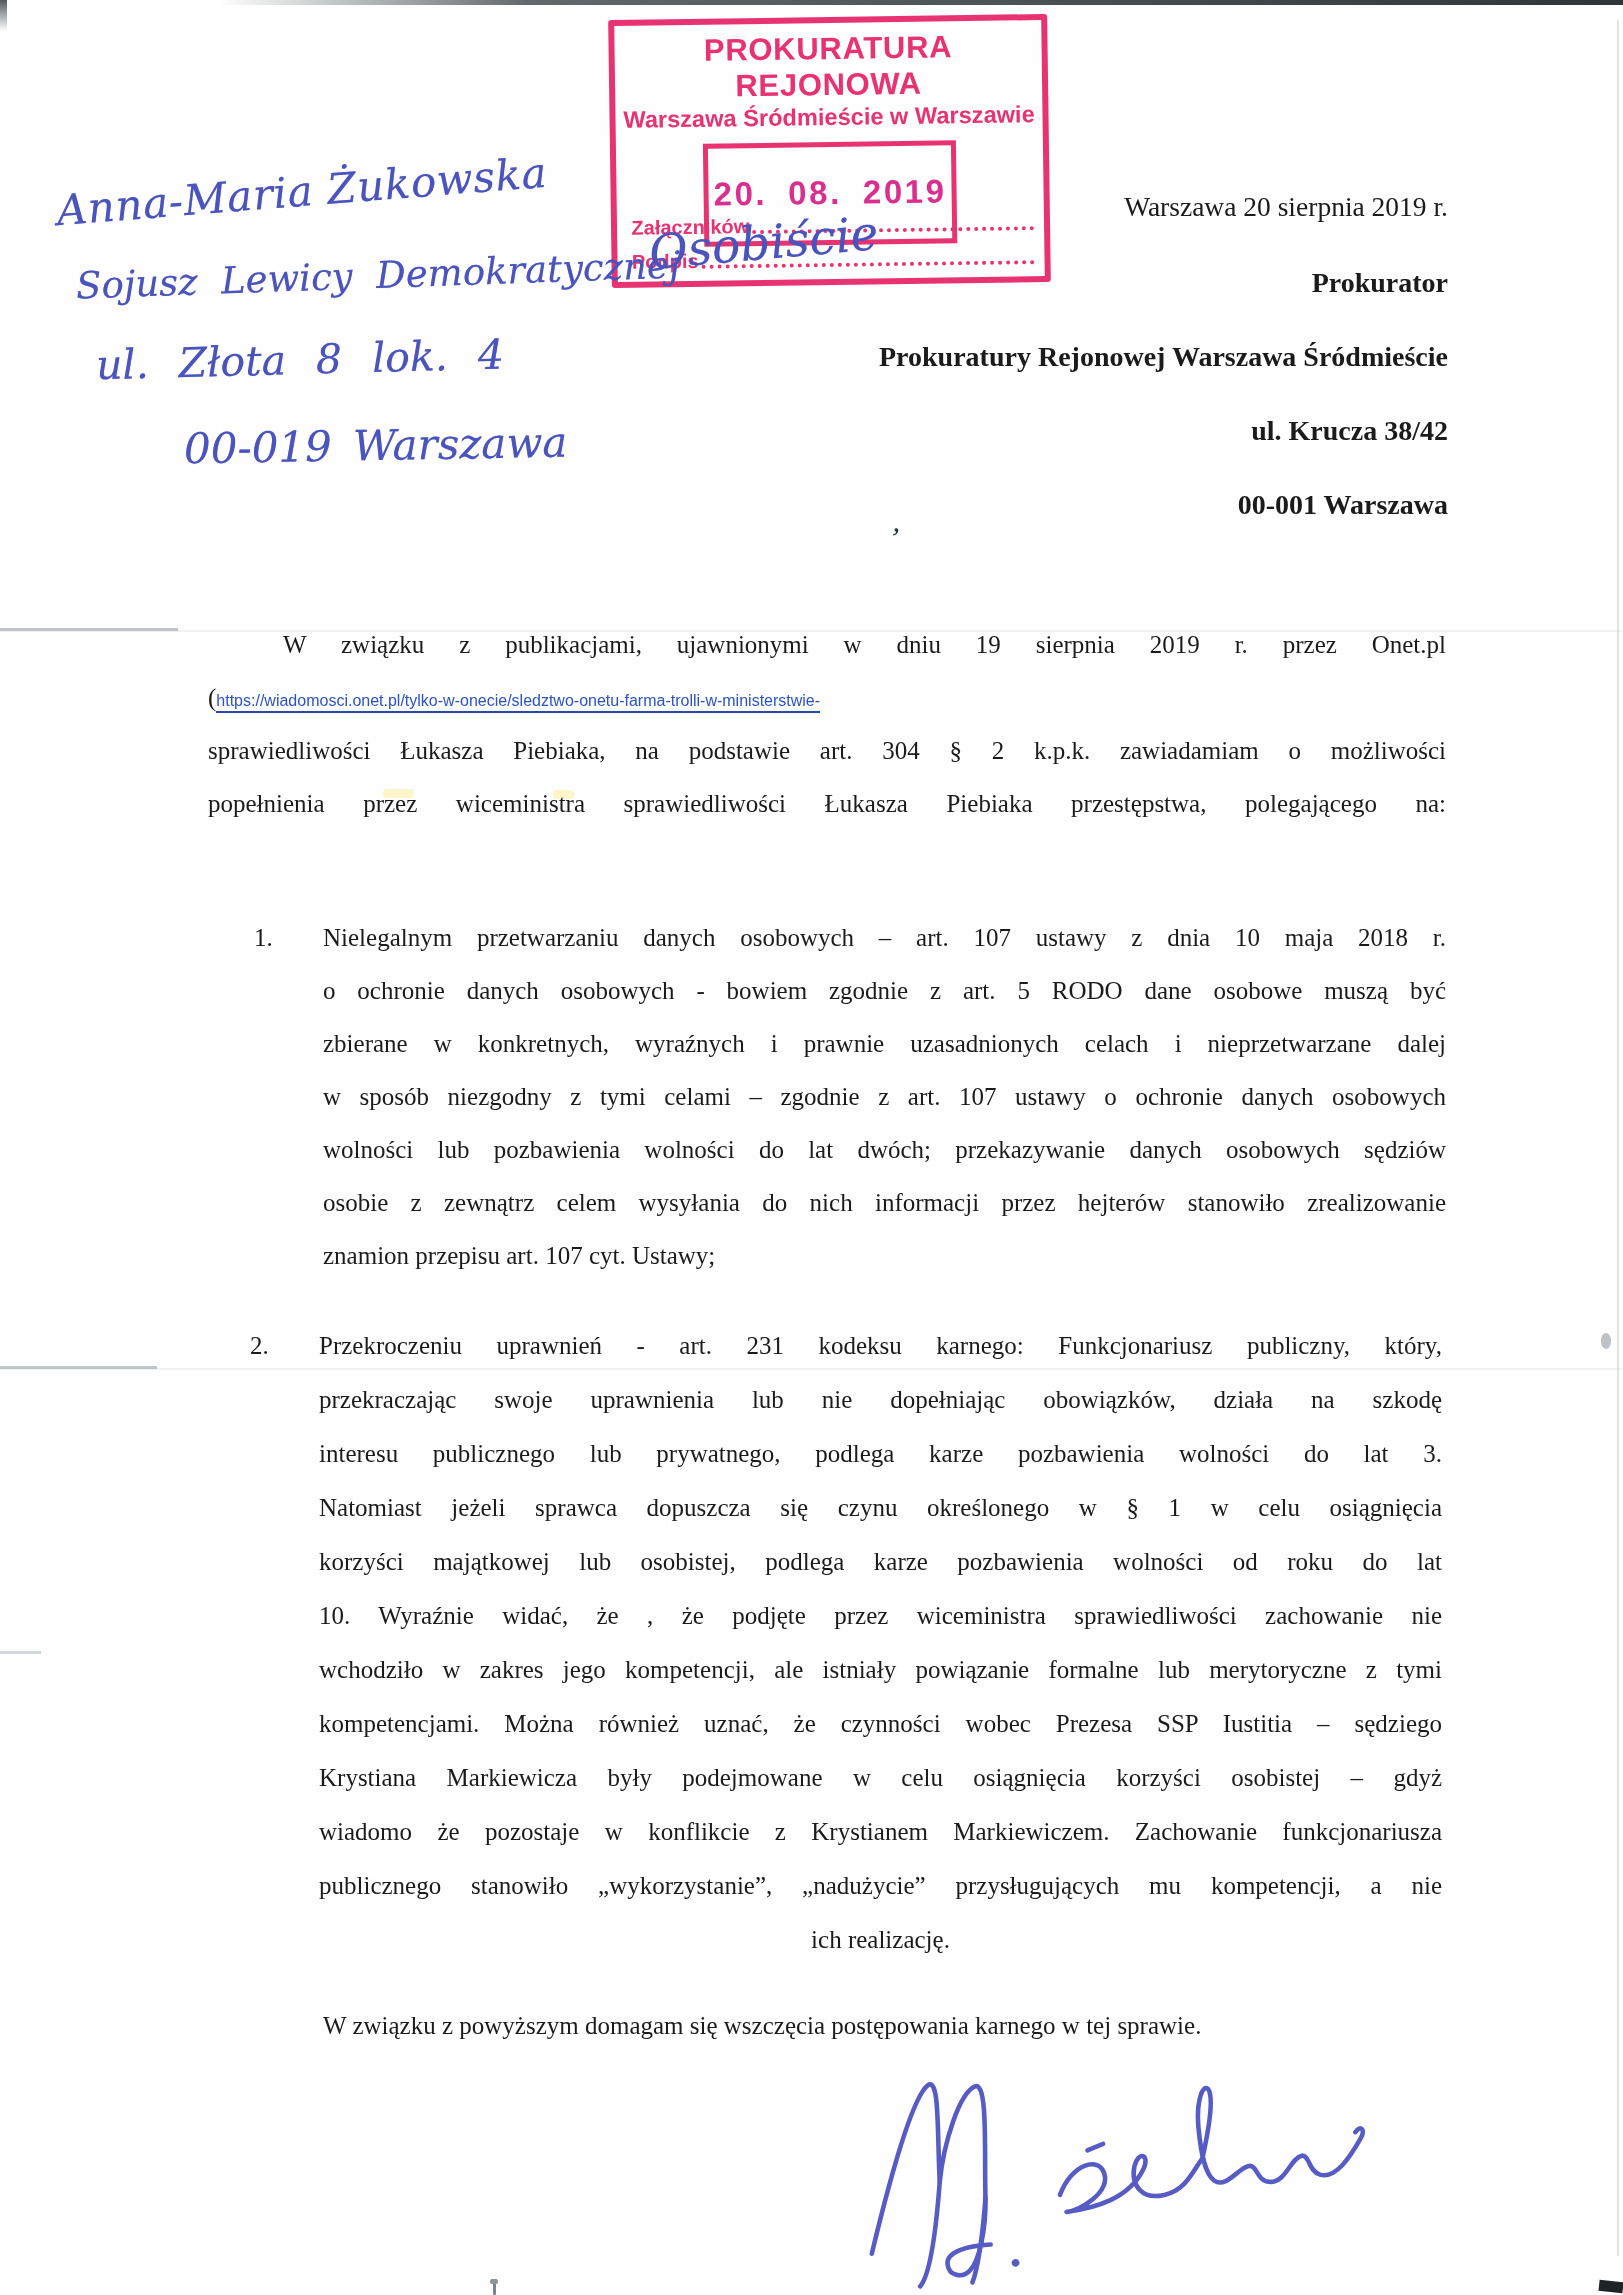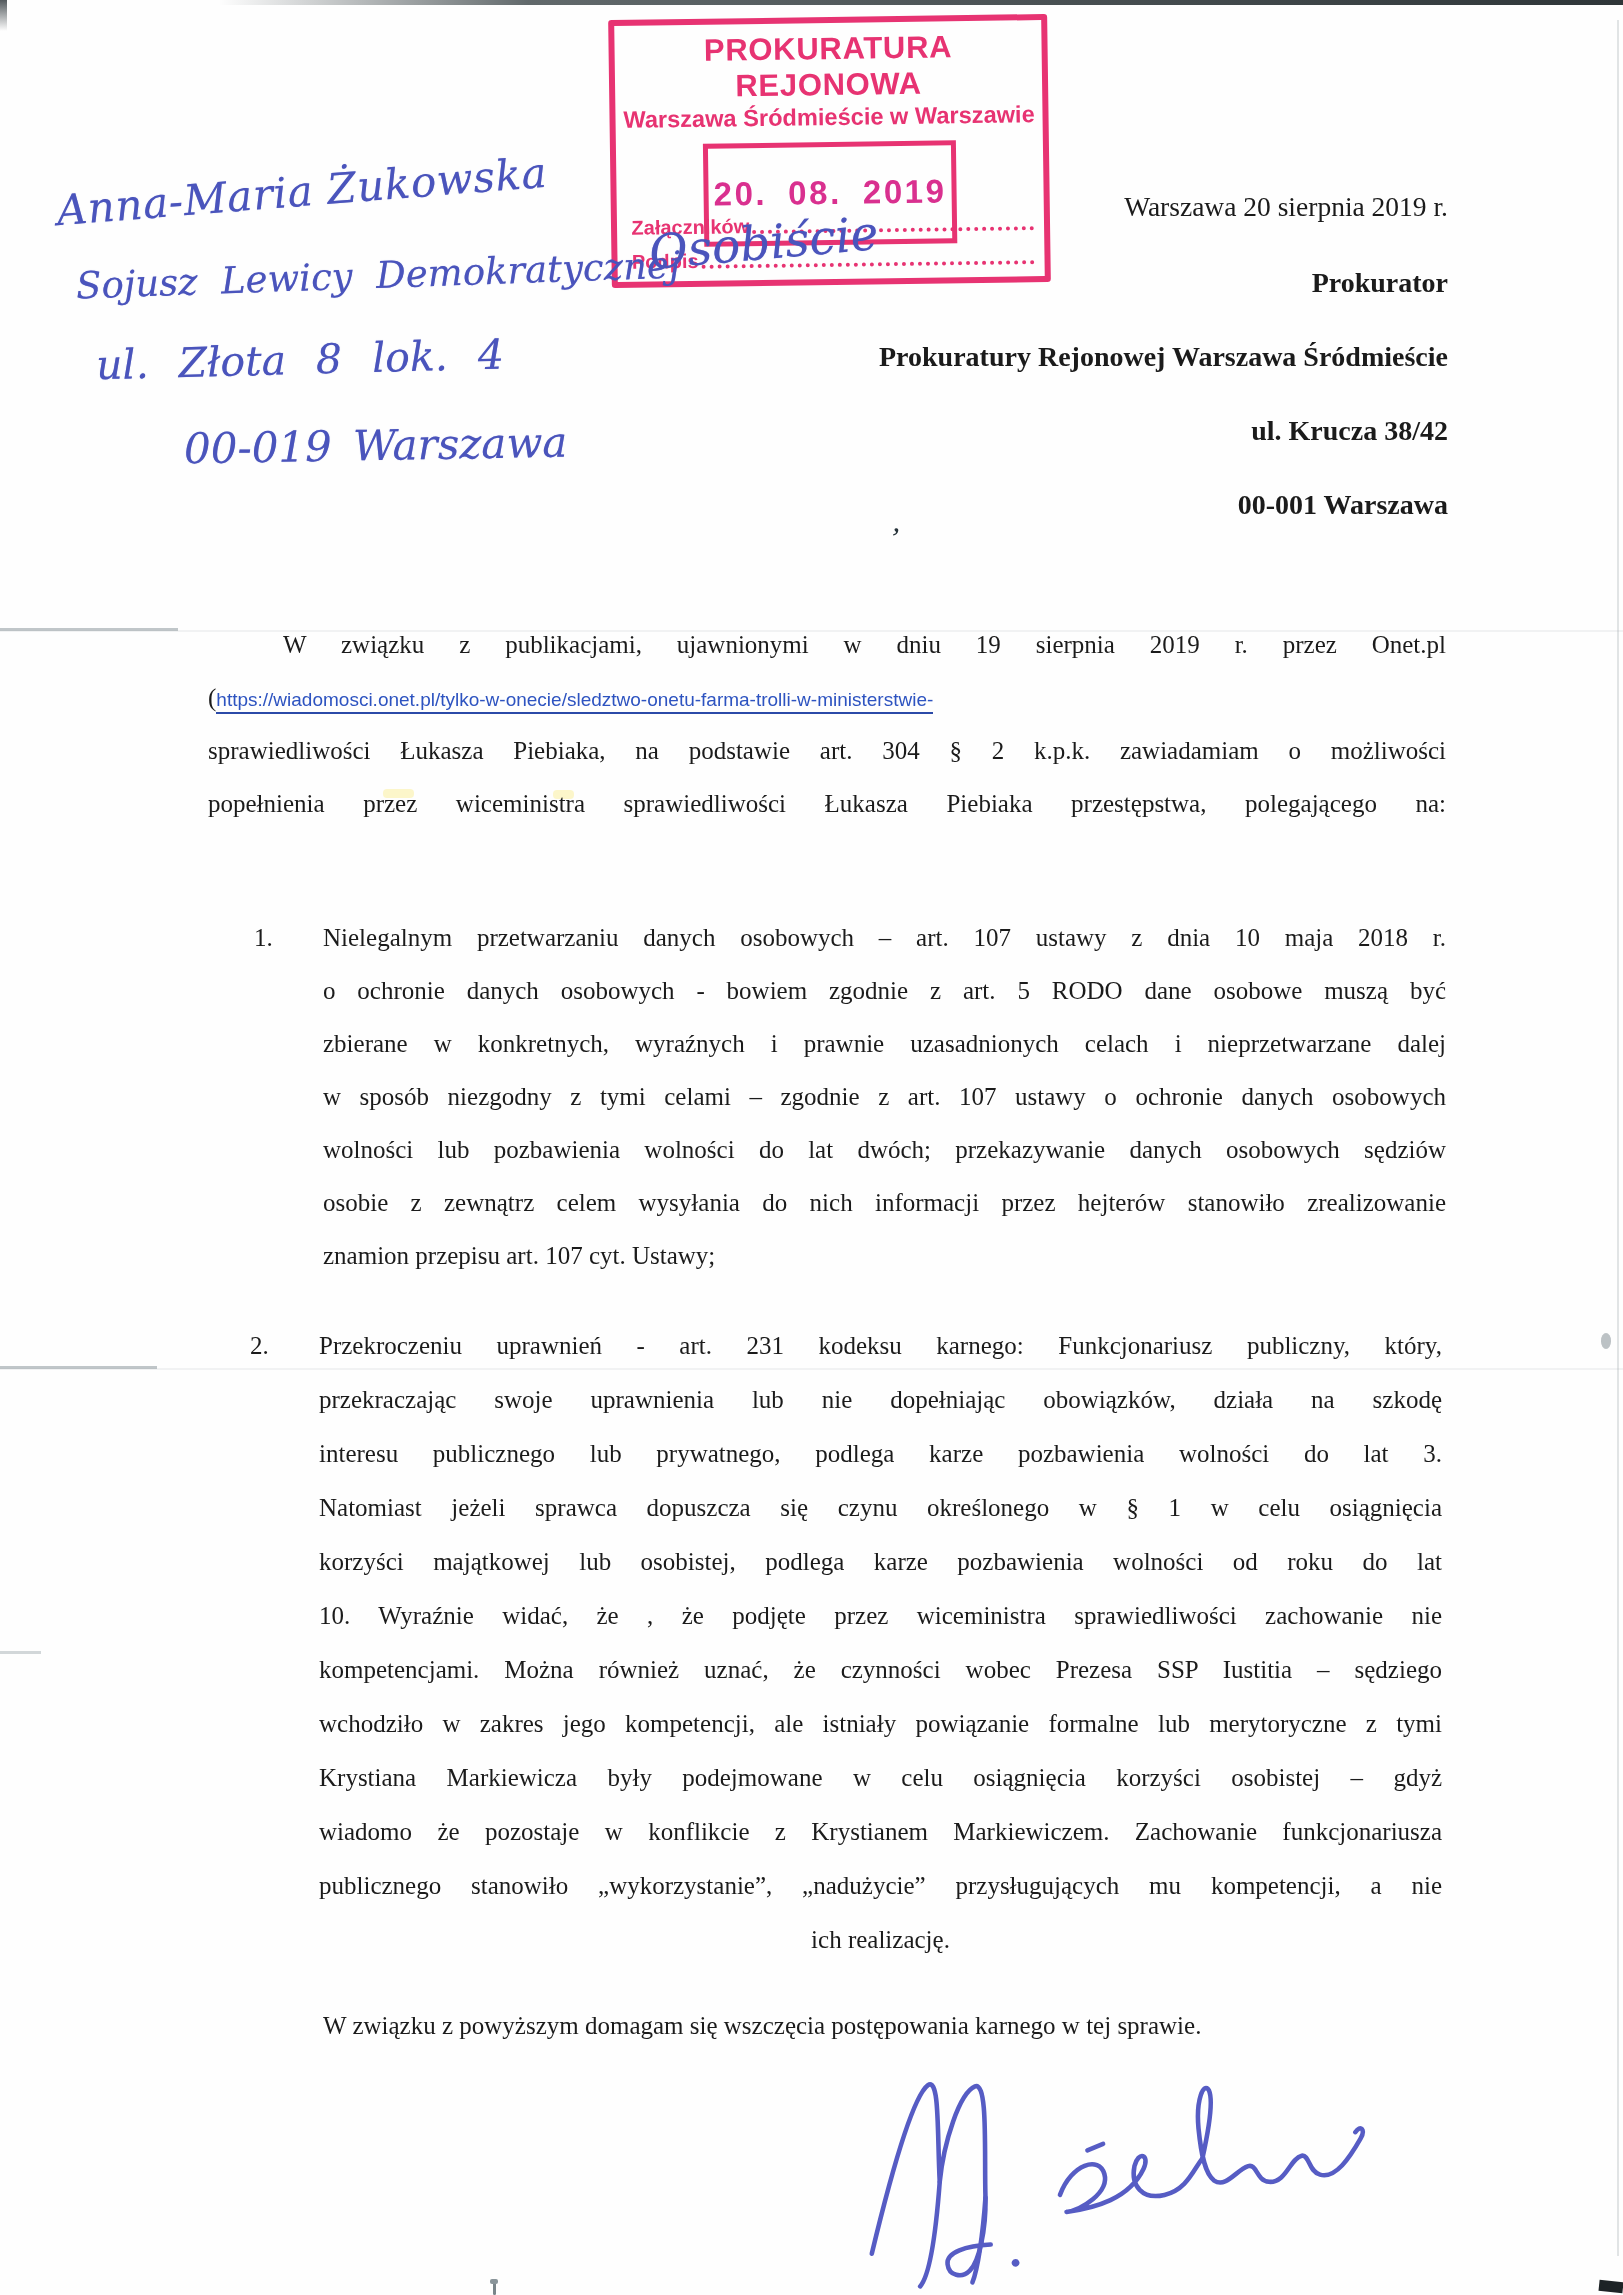--- a/index.html
+++ b/index.html
@@ -58,21 +58,21 @@
   .r-date{top:191px;font-size:27.5px;}
   .r-bold{font-weight:bold;font-size:28px;}
   .r1{top:267px;font-family:Liberation Serif, serif;} .r2{top:341px;} .r3{top:415px;} .r4{top:489px;}
   
   .bline{height:53px;line-height:53px;font-size:25px;white-space:nowrap;margin-left:25px;}
   .jlast{text-align:justify;text-align-last:justify;white-space:normal;}
   .p1{position:absolute;left:183px;top:618px;width:1263px;}
   .p1 .indent{text-indent:75px;}
   .linkline{white-space:nowrap;}
   .paren{font-family:"Liberation Serif",serif;font-size:25px;color:#1b1b1b;}
-  .link{font-family:"Liberation Sans",sans-serif;font-size:19px;color:#2d53c0;
+  .link{font-family:"Liberation Sans",sans-serif;font-size:16px;color:#2d53c0;
     border-bottom:2.6px solid #2b4aa8;padding-bottom:2px;cursor:pointer;}
   .flexline{display:flex;justify-content:space-between;align-items:baseline;white-space:nowrap;}
   .item{position:absolute;width:1192px;}
   .item1{left:254px;top:911px;}
   .item2{left:250px;top:1319px;}
   .item .num{position:absolute;left:0;top:0;font-size:25px;line-height:53px;}
   .item .lines{margin-left:44px;}
   .item2 .bline{height:54px;line-height:54px;text-align:center;}
   .item2 .num{line-height:54px;}
   .closing{position:absolute;left:298px;top:1999px;width:1151px;}
@@ -151,22 +151,22 @@
 
   <div class="item item2">
     <span class="num">2.</span>
     <div class="lines">
       <div class="bline jlast">Przekroczeniu uprawnień - art. 231 kodeksu karnego: Funkcjonariusz publiczny, który,</div>
       <div class="bline jlast">przekraczając swoje uprawnienia lub nie dopełniając obowiązków, działa na szkodę</div>
       <div class="bline jlast">interesu publicznego lub prywatnego, podlega karze pozbawienia wolności do lat 3.</div>
       <div class="bline jlast">Natomiast jeżeli sprawca dopuszcza się czynu określonego w § 1 w celu osiągnięcia</div>
       <div class="bline jlast">korzyści majątkowej lub osobistej, podlega karze pozbawienia wolności od roku do lat</div>
       <div class="bline jlast">10. Wyraźnie widać, że , że podjęte przez wiceministra sprawiedliwości zachowanie nie</div>
+      <div class="bline jlast">wchodziło w zakres jego kompetencji, ale istniały powiązanie formalne lub merytoryczne z tymi</div>
       <div class="bline jlast">kompetencjami. Można również uznać, że czynności wobec Prezesa SSP Iustitia – sędziego</div>
-      <div class="bline jlast">wchodziło w zakres jego kompetencji, ale istniały powiązanie formalne lub merytoryczne z tymi</div>
       <div class="bline jlast">Krystiana Markiewicza były podejmowane w celu osiągnięcia korzyści osobistej – gdyż</div>
       <div class="bline jlast">wiadomo że pozostaje w konflikcie z Krystianem Markiewiczem. Zachowanie funkcjonariusza</div>
       <div class="bline jlast">publicznego stanowiło „wykorzystanie”, „nadużycie” przysługujących mu kompetencji, a nie</div>
       <div class="bline">ich realizację.</div>
     </div>
   </div>
 
   <div class="closing bline">W związku z powyższym domagam się wszczęcia postępowania karnego w tej sprawie.</div>
 
   <svg class="signature" width="543" height="230" viewBox="0 0 830 352">

